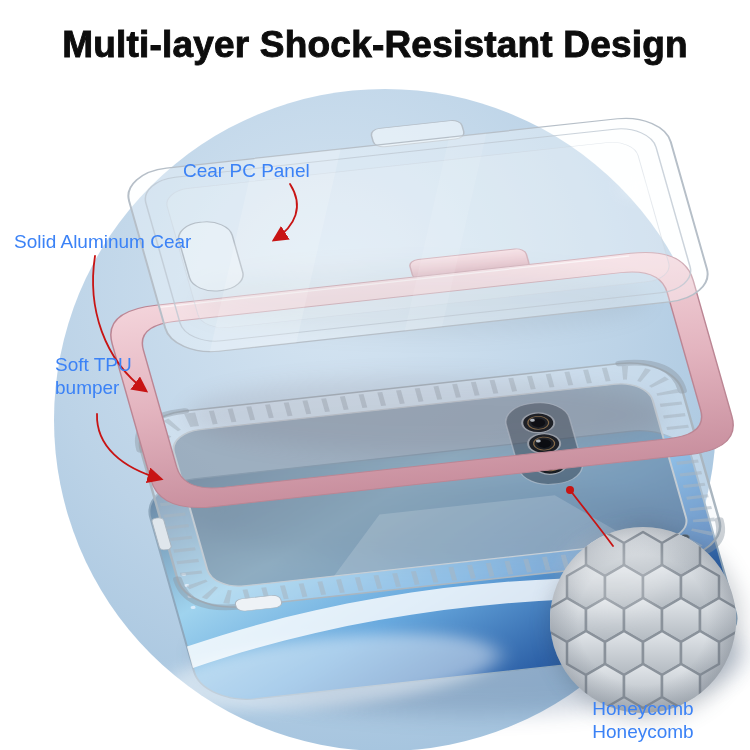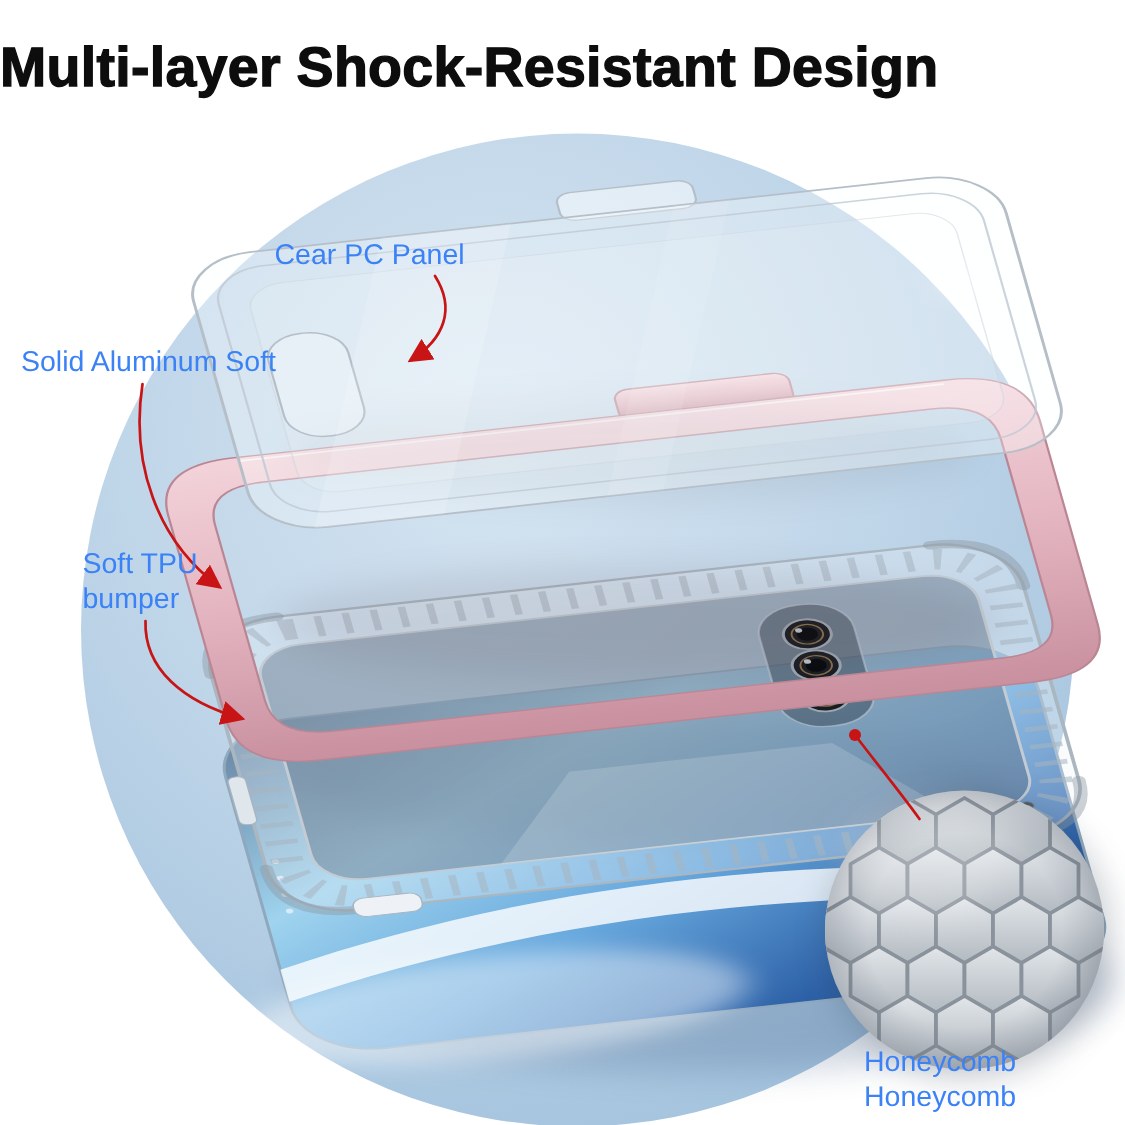--- a/index.html
+++ b/index.html
@@ -5,32 +5,32 @@
   * { margin:0; padding:0; box-sizing:border-box; }
   html,body { width:750px; height:750px; background:#fff; }
   .canvas {
     position:relative; width:750px; height:750px;
     background:#ffffff; overflow:hidden;
     font-family:"Liberation Sans", sans-serif;
   }
   .canvas > svg { position:absolute; left:0; top:0; }
   .title {
     position:absolute; top:24px; left:0; width:750px;
-    text-align:left; font-size:37px; font-weight:bold;
+    text-align:center; font-size:37px; font-weight:bold;
     color:#0d0d0d; letter-spacing:0.2px;
     -webkit-text-stroke:0.9px #0d0d0d;
   }
   .label {
     position:absolute; font-size:19px; color:#3b82f6; line-height:23px;
   }
   .label span { display:block; }
   .label-pc   { left:183px; top:159px; }
   .label-alu  { left:14px;  top:230px; }
-  .label-tpu  { left:55px;  top:365px; }
-  .label-honey{ left:576px; top:697px; width:134px; }
+  .label-tpu  { left:55px;  top:353px; }
+  .label-honey{ left:576px; top:697px; width:134px; text-align:center; }
 </style>
 </head>
 <body>
 
 <div class="canvas">
 
   <svg width="750" height="750" viewBox="0 0 750 750">
     <defs>
       <radialGradient id="bgCircleGrad" cx="42%" cy="30%" r="80%">
         <stop offset="0%" stop-color="#d6e5f2"></stop>
@@ -190,21 +190,21 @@
       <path d="M 97,414 C 96,446 122,468 161,479" marker-end="url(#arrowRed)"></path>
       <path d="M 570,490 C 586,511 600,528 613,546"></path>
       <circle cx="570" cy="490" r="4" fill="#c81414" stroke="none"></circle>
     </g>
   </svg>
 
   <div class="title">Multi-layer Shock-Resistant Design</div>
 
   <div class="label label-pc">Cear PC Panel</div>
 
-  <div class="label label-alu">Solid Aluminum Soft</div>
+  <div class="label label-alu">Solid Aluminum Cear</div>
 
   <div class="label label-tpu">
     <span>Soft TPU</span>
     <span>bumper</span>
   </div>
 
   <div class="label label-honey">
     <span>Honeycomb</span>
     <span>Honeycomb</span>
   </div>

